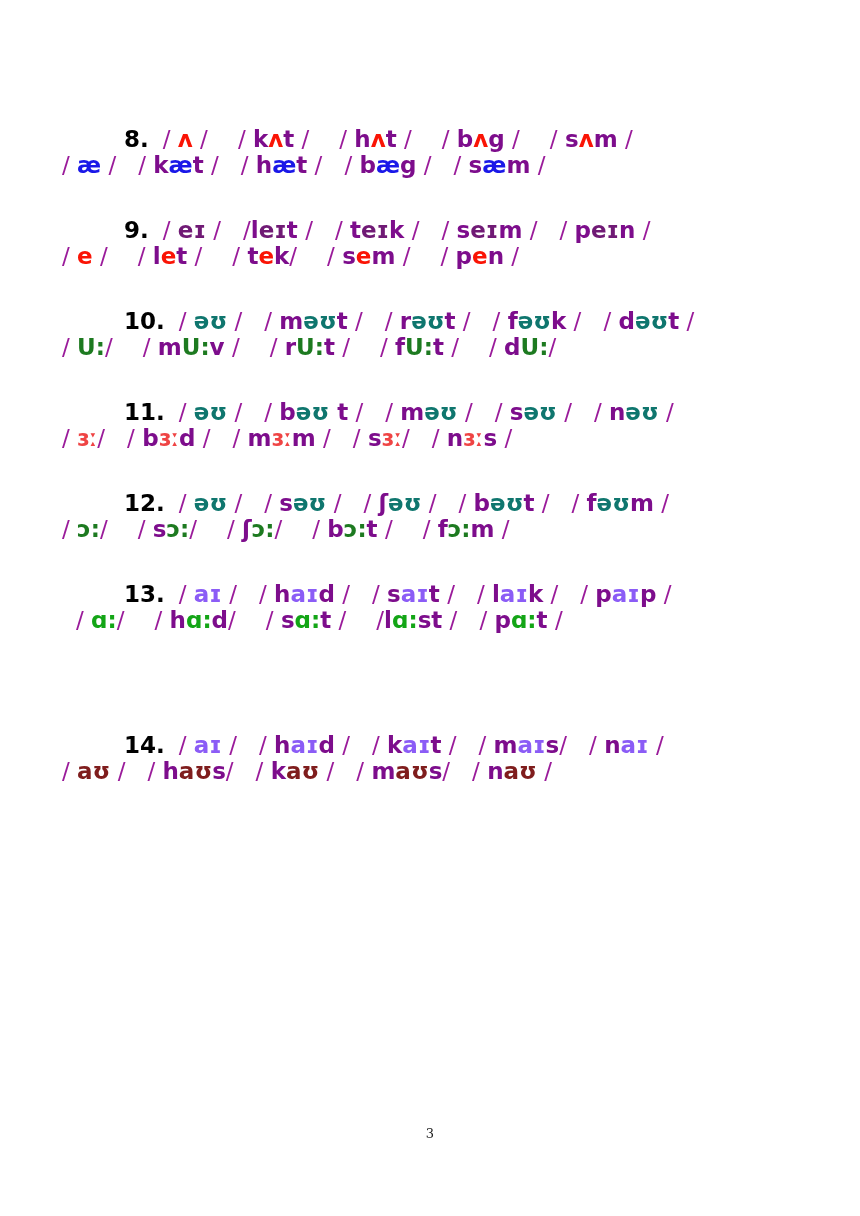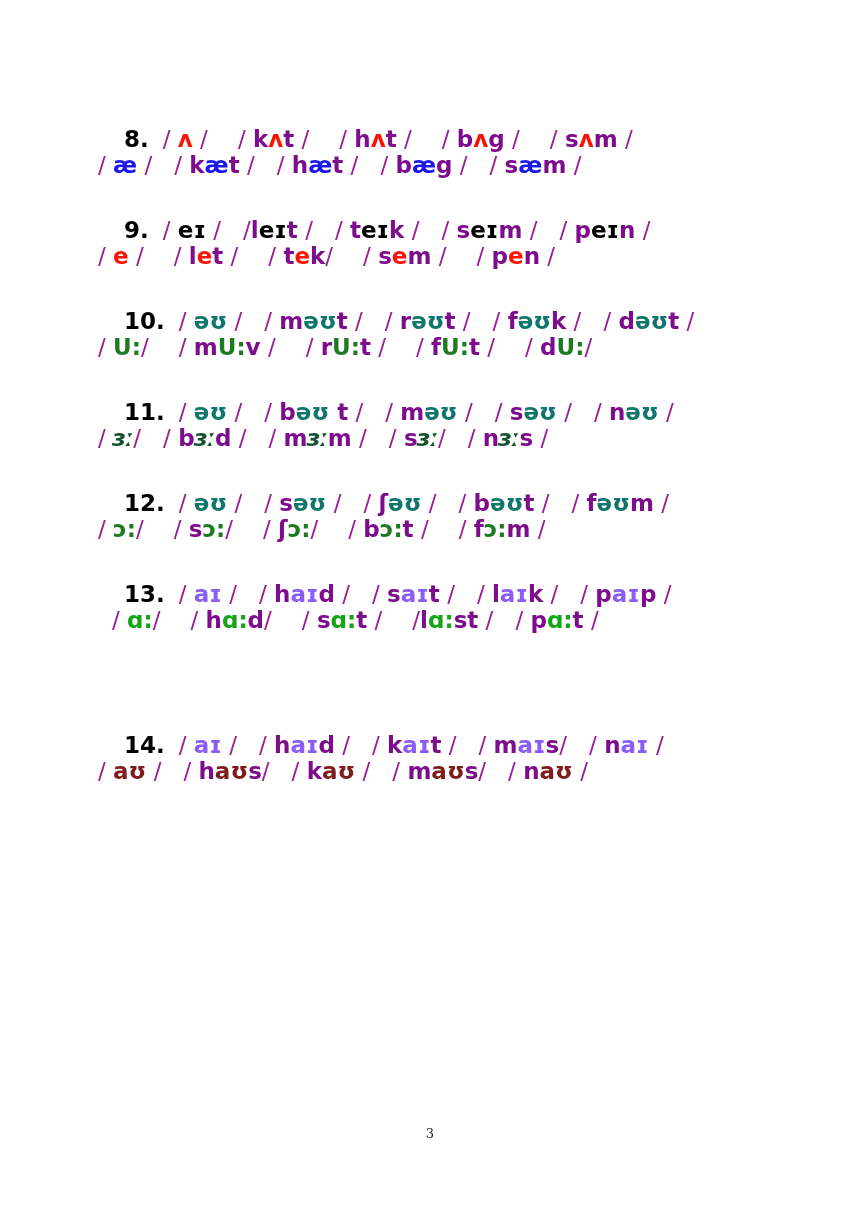--- a/index.html
+++ b/index.html
@@ -33,21 +33,21 @@
     display: block;
     white-space: nowrap;
     line-height: 1.0;
     margin: 0 0 3px 0;
   }
 
   .row-first {
     padding-left: 124px;
   }
   .row-second {
-    padding-left: 98px;
+    padding-left: 62px;
   }
 
   .ex-num {
     font-family: "DejaVu Sans", sans-serif;
     font-size: 23px;
     font-weight: 600;
     color: #000000;
     letter-spacing: 0px;
   }
 
@@ -64,24 +64,24 @@
   }
 
   .gap-s { display: inline-block; width: 14px; }
   .gap-m { display: inline-block; width: 22px; }
   .gap-l { display: inline-block; width: 30px; }
 
   .cons { color: #7d0d8c; }
 
   .v-red     { color: #fa1405; }
   .v-blue    { color: #1a18e8; }
-  .v-green   { color: #000000; }
+  .v-green   { color: #701a75; }
   .v-magenta { color: #0f766e; }
   .v-dkgreen { color: #1d7a20; }
-  .v-cyan    { color: #14532d; font-style: italic; }
+  .v-cyan    { color: #ef4444; }
   .v-ogreen  { color: #13a516; }
   .v-orange  { color: #8b5cf6; }
   .v-seagrn  { color: #7f1d1d; }
 
   .spacer-block {
     height: 60px;
   }
 
   #page-number {
     position: absolute;

